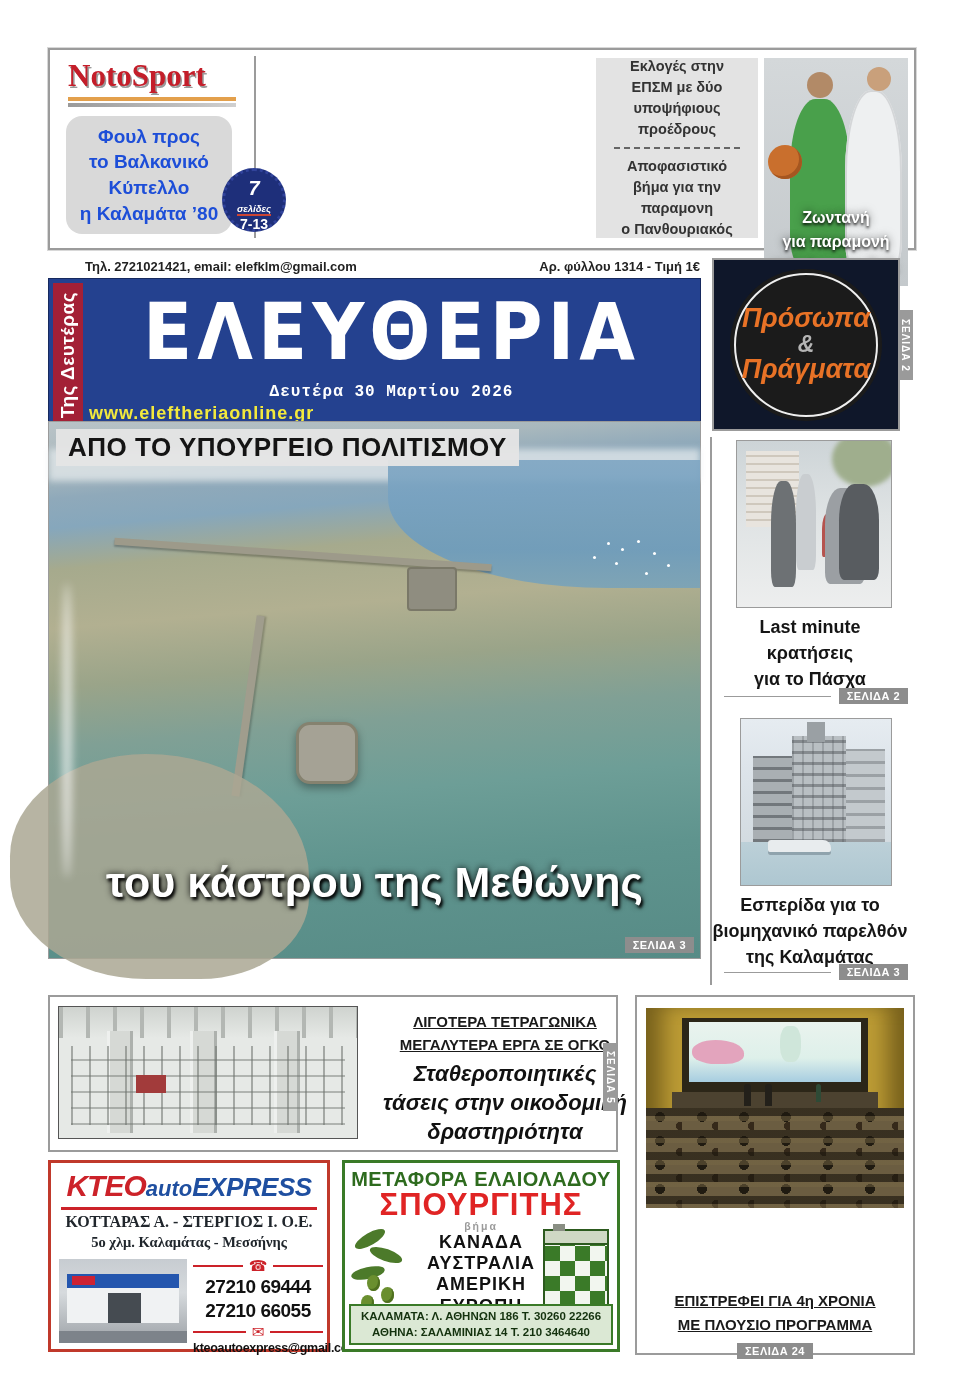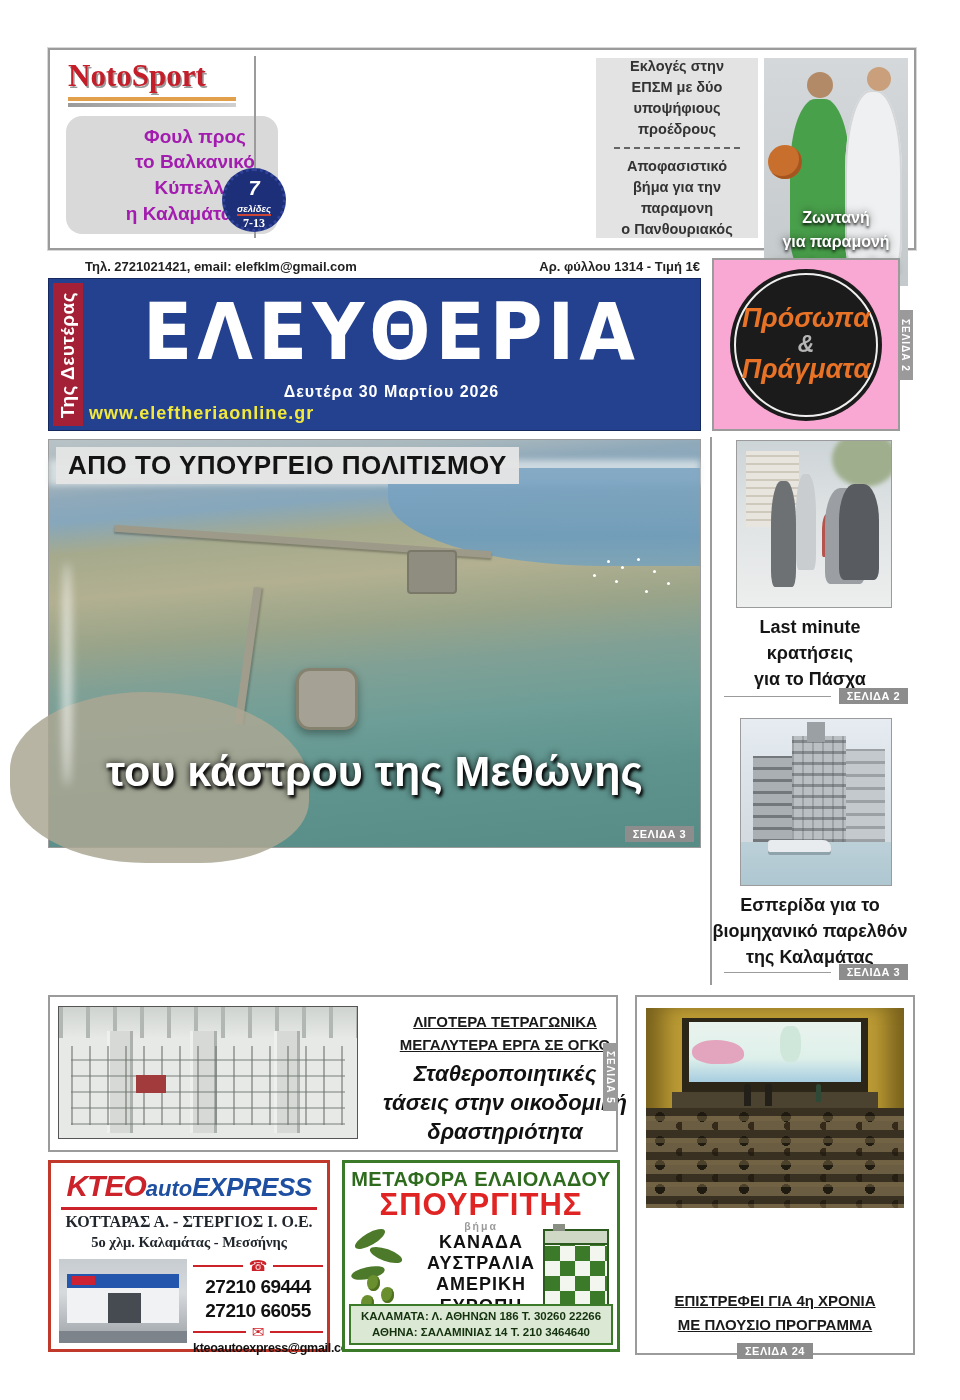--- a/index.html
+++ b/index.html
@@ -12,26 +12,26 @@
         writing-mode:vertical-rl;text-align:center;letter-spacing:1px;padding:6px 2px;}
 
   
   .topbox{left:48px;top:48px;width:864px;height:198px;border:2px solid #9b9b9b;box-shadow:0 0 0 1px #d8d8d8;}
   .ns-logo{position:absolute;left:18px;top:8px;font-family:"Liberation Serif","DejaVu Serif",serif;
            font-weight:bold;font-size:31px;color:#c41e2a;text-shadow:1.5px 1.5px 0 #9a9a9a;}
   .ns-bar1{position:absolute;left:18px;top:47px;width:168px;height:4px;background:#e3a04c;}
   .ns-bar2{position:absolute;left:18px;top:53px;width:168px;height:4px;background:linear-gradient(90deg,#9a9a9a,#d0d0d0);}
   .ns-teaser{position:absolute;left:16px;top:66px;width:166px;height:118px;background:#d9d9d9;border-radius:16px;
              display:flex;flex-direction:column;justify-content:center;text-align:center;
-             font-size:19px;font-weight:bold;color:#a21caf;line-height:1.35;padding-left:46px;}
+             font-size:19px;font-weight:bold;color:#1d4ed8;line-height:1.35;}
   .ns-badge{position:absolute;left:172px;top:118px;width:64px;height:64px;border-radius:50%;
             background:#1e2f7a;border:3px dotted #31439b;box-sizing:border-box;color:#fff;text-align:center;z-index:5;}
   .ns-badge .n7{font-size:20px;font-weight:bold;font-style:italic;line-height:1;margin-top:7px;}
   .ns-badge .lbl{font-size:9.5px;font-weight:bold;font-style:italic;border-bottom:2px solid #c43;line-height:1.2;display:inline-block;}
-  .ns-badge .pp{font-size:12px;font-weight:bold;font-family:Liberation Serif, serif;}
+  .ns-badge .pp{font-size:14px;font-weight:bold;}
   .top-divider{position:absolute;left:204px;top:6px;width:2px;height:182px;background:#9b9b9b;}
 
   .stadium{left:212px;top:8px;width:328px;height:180px;background:
      radial-gradient(140% 90% at 50% -15%,#9aa2b2 0%,#737c8f 32%,#4d5568 58%,#343b4c 78%,#262c3a 100%);}
   .stadium .roof{position:absolute;inset:0 0 52% 0;background:
      repeating-linear-gradient(96deg,rgba(255,255,255,.30) 0 2px,transparent 2px 15px),
      repeating-linear-gradient(84deg,rgba(255,255,255,.16) 0 2px,transparent 2px 19px);}
   .stadium .lights{position:absolute;left:30px;top:48px;width:4px;height:4px;border-radius:50%;background:#fff;
      box-shadow:40px -6px 0 #fff,90px 2px 0 #eef,150px -10px 0 #fff,210px -4px 0 #ffe,260px 4px 0 #fff,300px -8px 0 #eef;}
   .stadium .crowd{position:absolute;left:0;right:0;bottom:0;height:52%;background:#232938;
@@ -58,32 +58,32 @@
 
   
   .contact{left:85px;top:259px;font-size:13px;font-weight:bold;color:#222;}
   .issue{left:400px;top:259px;width:300px;text-align:right;font-size:13px;font-weight:bold;color:#222;}
   .mast{left:48px;top:278px;width:653px;height:153px;background:#24418f;border:1px solid #16295e;box-sizing:border-box;}
   .edition{position:absolute;left:4px;top:4px;bottom:4px;width:30px;background:#a32036;}
   .edition span{position:absolute;left:50%;top:50%;transform:translate(-50%,-50%) rotate(-90deg);
      white-space:nowrap;color:#fff;font-weight:bold;font-size:19px;letter-spacing:.5px;}
   .mast-title{position:absolute;left:40px;right:6px;top:2px;height:102px;display:flex;align-items:center;justify-content:center;
      color:#fff;font-size:72px;font-weight:bold;font-family:"DejaVu Sans",sans-serif;letter-spacing:5px;transform:scaleY(1.08);}
-  .mast-date{position:absolute;left:40px;right:6px;top:104px;text-align:center;color:#fff;font-weight:bold;font-size:16px;letter-spacing:1px;}
+  .mast-date{position:absolute;left:40px;right:6px;top:104px;text-align:center;color:#fff;font-weight:bold;font-size:16px;letter-spacing:1px;font-family:Liberation Mono, monospace;}
   .mast-site{position:absolute;left:40px;right:6px;top:124px;color:#f3e93c;font-weight:bold;font-size:18px;letter-spacing:1px;}
 
-  .prosopa{left:712px;top:258px;width:188px;height:173px;background:#f9a8d4;border:2px solid #9b9b9b;box-sizing:border-box;}
+  .prosopa{left:712px;top:258px;width:188px;height:173px;background:#0f172a;border:2px solid #9b9b9b;box-sizing:border-box;}
   .prosopa .circle{position:absolute;left:50%;top:50%;transform:translate(-50%,-50%);width:152px;height:152px;border-radius:50%;
      background:#1b1b1b;display:flex;flex-direction:column;align-items:center;justify-content:center;line-height:1.02;}
   .prosopa .ring{position:absolute;inset:4px;border:2px solid #efefef;border-radius:50%;}
   .prosopa .w{color:#e87226;font-style:italic;font-weight:bold;font-size:27px;z-index:2;}
   .prosopa .amp{color:#b5b5b5;font-style:italic;font-weight:bold;font-size:23px;z-index:2;}
 
   
-  .mainphoto{left:48px;top:439px;width:653px;height:409px;border:1px solid #9b9b9b;box-sizing:border-box;background:
+  .mainphoto{left:48px;top:421px;width:653px;height:538px;border:1px solid #9b9b9b;box-sizing:border-box;background:
      linear-gradient(175deg,#b9c3c7 0%,#a9b8bd 8%,#8fa9ba 13%,#86a7bc 18%,#a6aa8d 25%,#b2b091 35%,#9aa489 45%,#80a095 55%,#6d9e97 67%,#5f948e 80%,#578b86 100%);}
   .mp-haze{position:absolute;left:0;right:0;top:5%;height:6%;background:rgba(228,233,236,.75);filter:blur(3px);}
   .mp-sea{position:absolute;right:0;top:7%;width:48%;height:24%;background:linear-gradient(180deg,#7fa6c3,#6d9cbd 70%,#7aa3b8);
      border-radius:0 0 0 70%;opacity:.92;}
   .mp-boats{position:absolute;right:90px;top:120px;width:3px;height:3px;background:#fff;border-radius:50%;
      box-shadow:14px 6px 0 #fff,30px -2px 0 #fff,46px 10px 0 #fff,8px 20px 0 #fff,60px 22px 0 #fff,38px 30px 0 #fff,-14px 14px 0 #fff;}
   .mp-wall1{position:absolute;left:10%;top:24%;width:58%;height:7px;background:#9d9a8a;transform:rotate(4deg);box-shadow:0 2px 2px rgba(0,0,0,.25);}
   .mp-wall2{position:absolute;left:30%;top:36%;width:8px;height:34%;background:#a09d8d;transform:rotate(8deg);box-shadow:2px 0 2px rgba(0,0,0,.2);}
   .mp-keep{position:absolute;left:55%;top:27%;width:46px;height:40px;background:#8f8d80;border:2px solid #7a7868;border-radius:4px;}
   .mp-tower{position:absolute;left:38%;top:56%;width:56px;height:56px;background:#a5a295;border:3px solid #85826f;border-radius:14px;box-shadow:0 4px 8px rgba(0,0,0,.35);}

